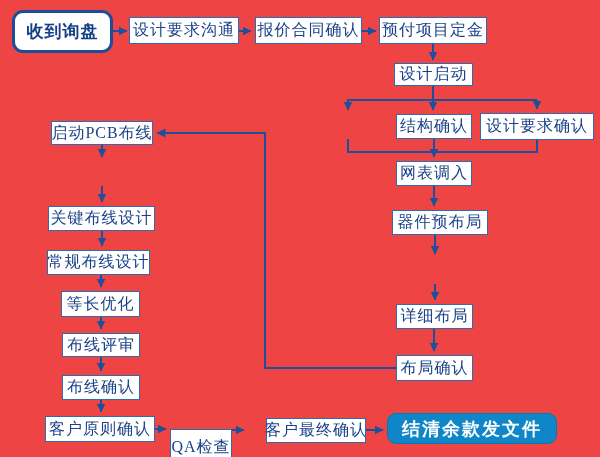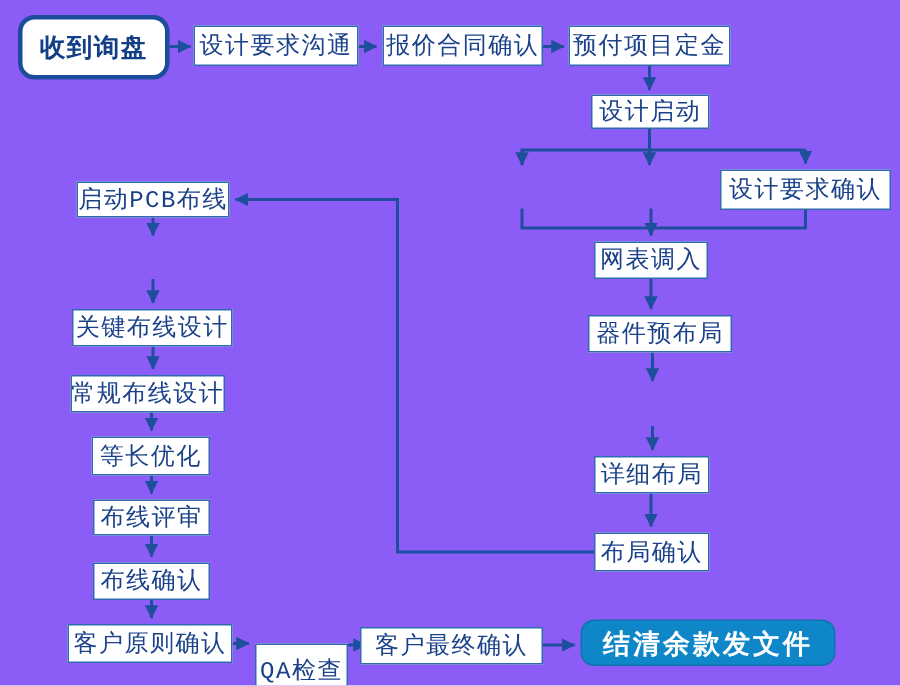--- a/index.html
+++ b/index.html
@@ -1,42 +1,41 @@
 <!DOCTYPE html>
 <html><head>
 <meta charset="utf-8">
 <style>
   * { margin: 0; padding: 0; box-sizing: border-box; }
   html, body { background: #ffffff; }
   .canvas {
     position: relative;
     width: 600px;
     height: 457px;
-    background: #8b5cf6;
+    background: #ef4444;
     font-family: "Liberation Serif", "DejaVu Serif", serif;
     overflow: hidden;
   }
   .connector-layer {
     position: absolute;
     left: 0; top: 0;
     width: 600px; height: 457px;
   }
   .box {
     position: absolute;
     display: flex;
     align-items: center;
     justify-content: center;
     background: #ffffff;
     border: 1px solid #2e6bb0;
     color: #1a4189;
     font-size: 16px;
     letter-spacing: 1px;
     white-space: nowrap;
     text-align: center;
-    font-family: Liberation Mono, monospace;
   }
   .box.start {
     border: 3px solid #1b4d9b;
     border-radius: 11px;
     font-family: "Liberation Sans", "DejaVu Sans", sans-serif;
     font-weight: 700;
     font-size: 17px;
     color: #123f85;
     letter-spacing: 1px;
   }
@@ -104,20 +103,21 @@
 
   <div class="box" style="left:129px;top:17px;width:110px;height:27px">设计要求沟通</div>
 
   <div class="box" style="left:255px;top:17px;width:107px;height:27px">报价合同确认</div>
 
   <div class="box" style="left:379px;top:17px;width:108px;height:27px">预付项目定金</div>
 
   <div class="box" style="left:394px;top:63px;width:79px;height:23px">设计启动</div>
 
 
+  <div class="box" style="left:396px;top:114px;width:76px;height:25px">结构确认</div>
 
   <div class="box" style="left:480px;top:113px;width:114px;height:27px">设计要求确认</div>
 
   <div class="box" style="left:396px;top:161px;width:76px;height:25px">网表调入</div>
 
   <div class="box" style="left:392px;top:210px;width:96px;height:25px">器件预布局</div>
 
 
   <div class="box" style="left:396px;top:304px;width:77px;height:25px">详细布局</div>
 
@@ -133,17 +133,17 @@
   <div class="box" style="left:61px;top:291px;width:79px;height:26px">等长优化</div>
 
   <div class="box" style="left:62px;top:333px;width:78px;height:24px">布线评审</div>
 
   <div class="box" style="left:62px;top:375px;width:78px;height:25px">布线确认</div>
 
   <div class="box" style="left:45px;top:416px;width:110px;height:26px">客户原则确认</div>
 
   <div class="box" style="left:170px;top:429px;width:62px;height:36px">QA检查</div>
 
-  <div class="box" style="left:240px;top:418px;width:122px;height:25px">客户最终确认</div>
+  <div class="box" style="left:266px;top:418px;width:100px;height:25px">客户最终确认</div>
 
   <div class="box end" style="left:387px;top:413px;width:170px;height:31px">结清余款发文件</div>
 
 </div>
 
 </body></html>

